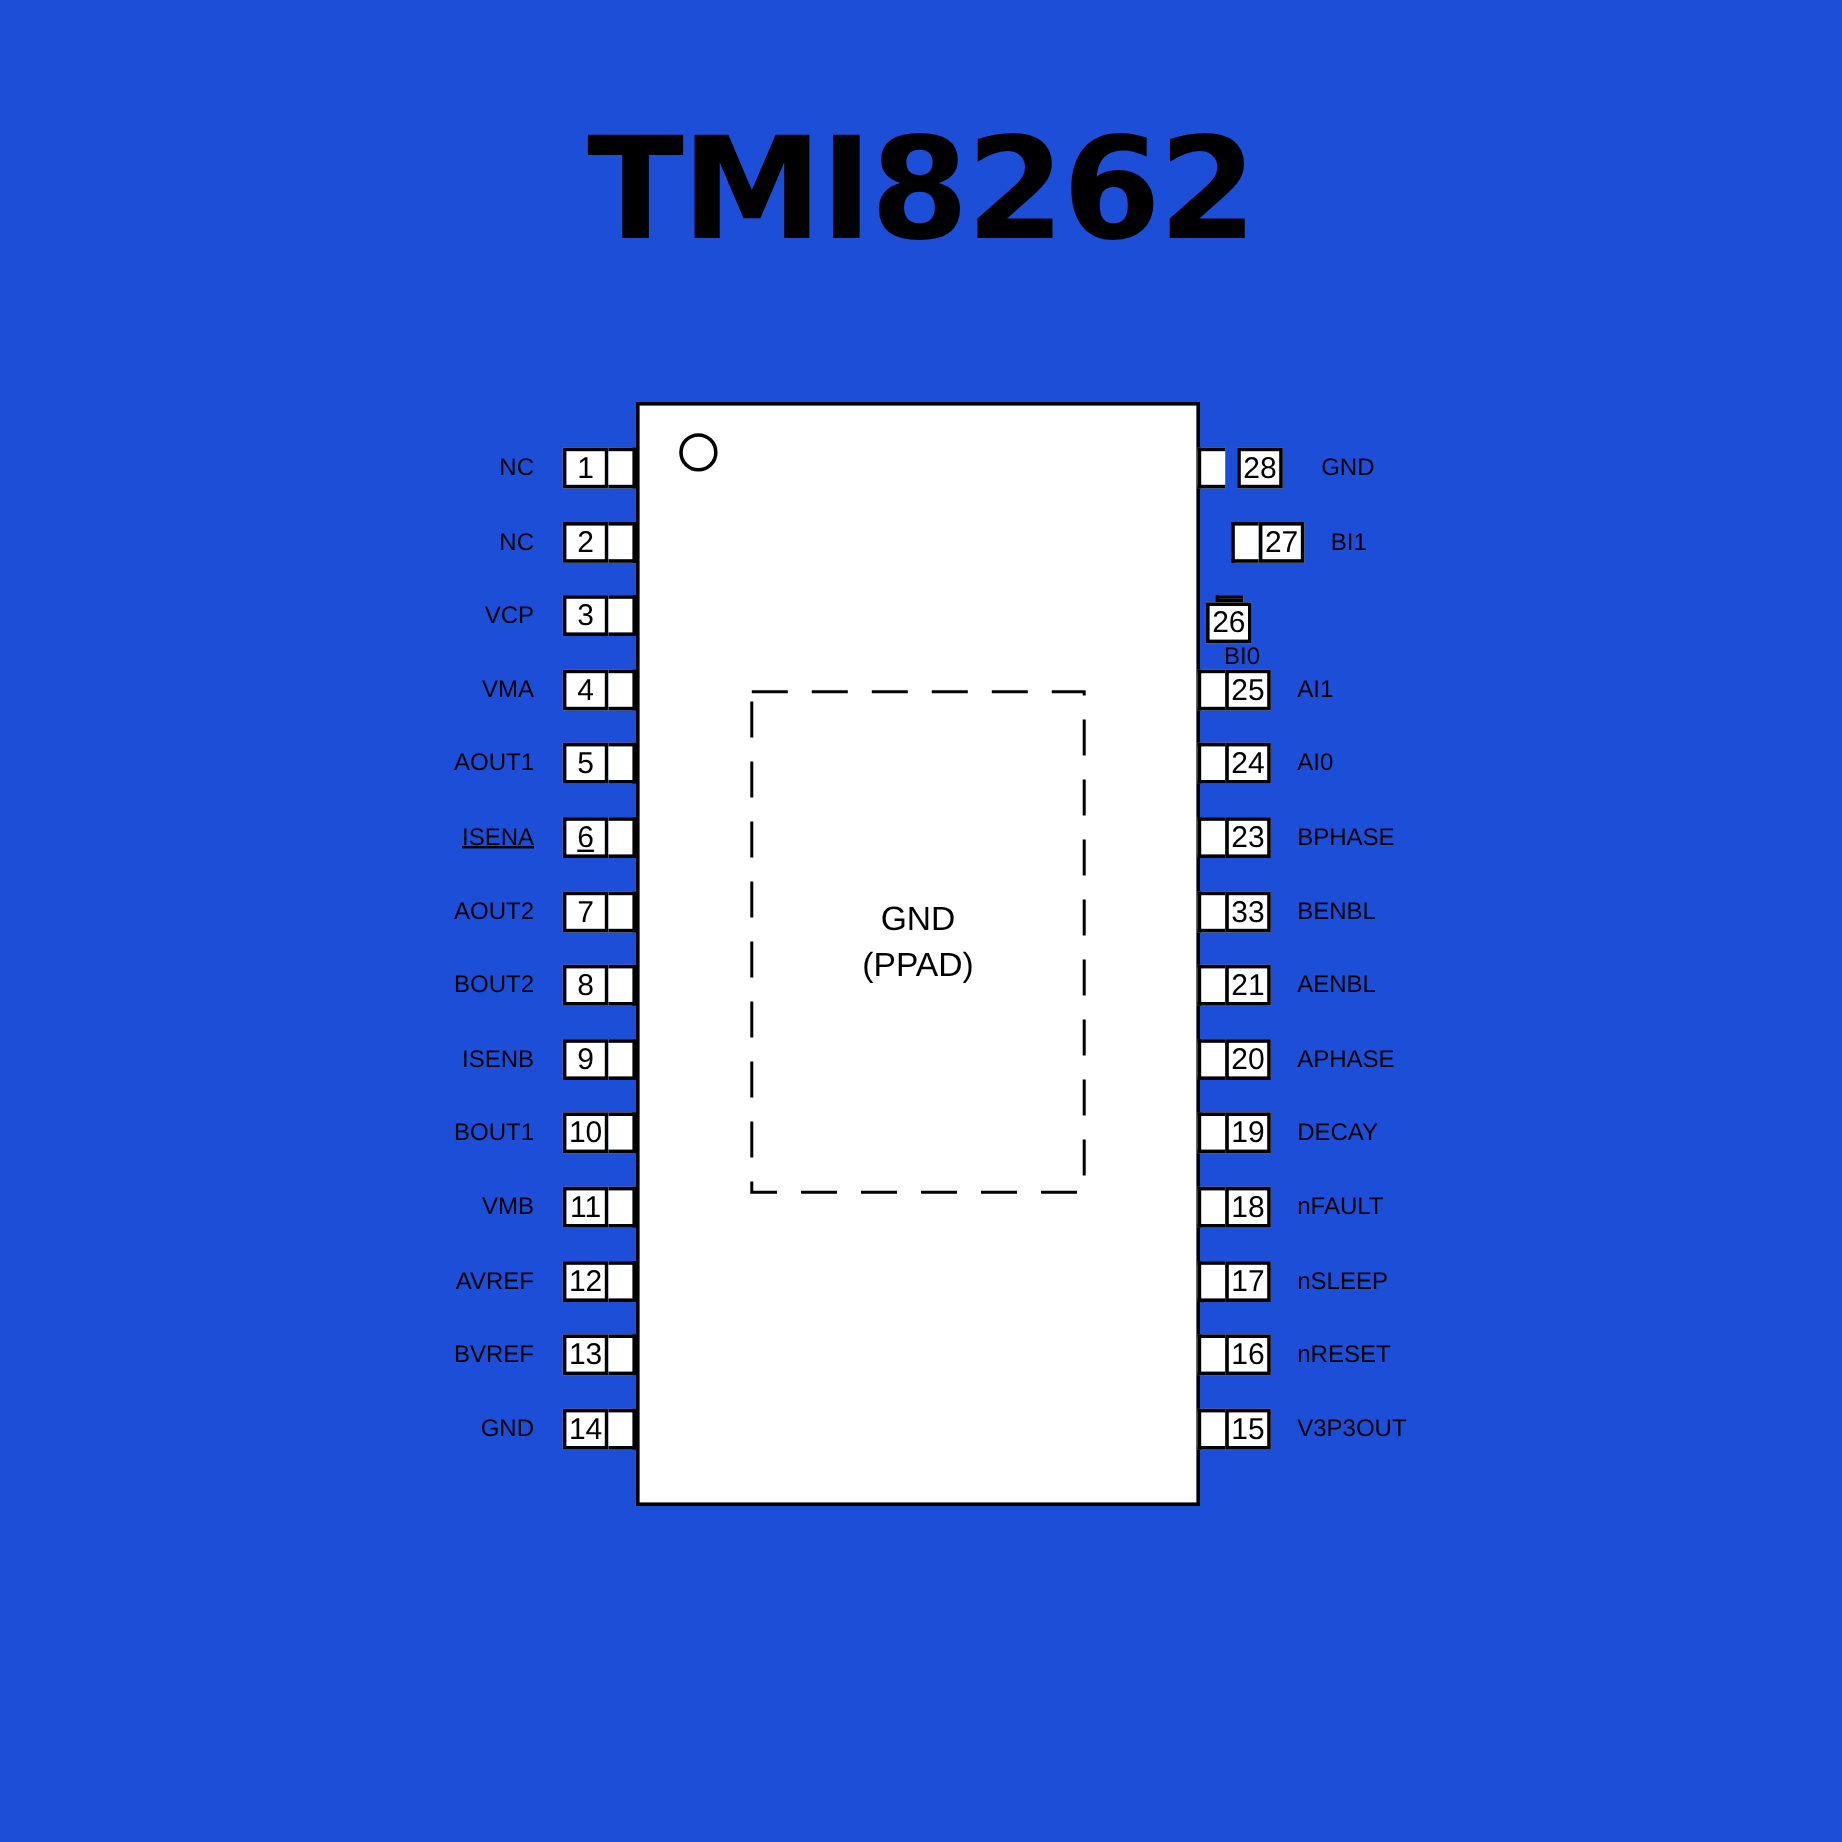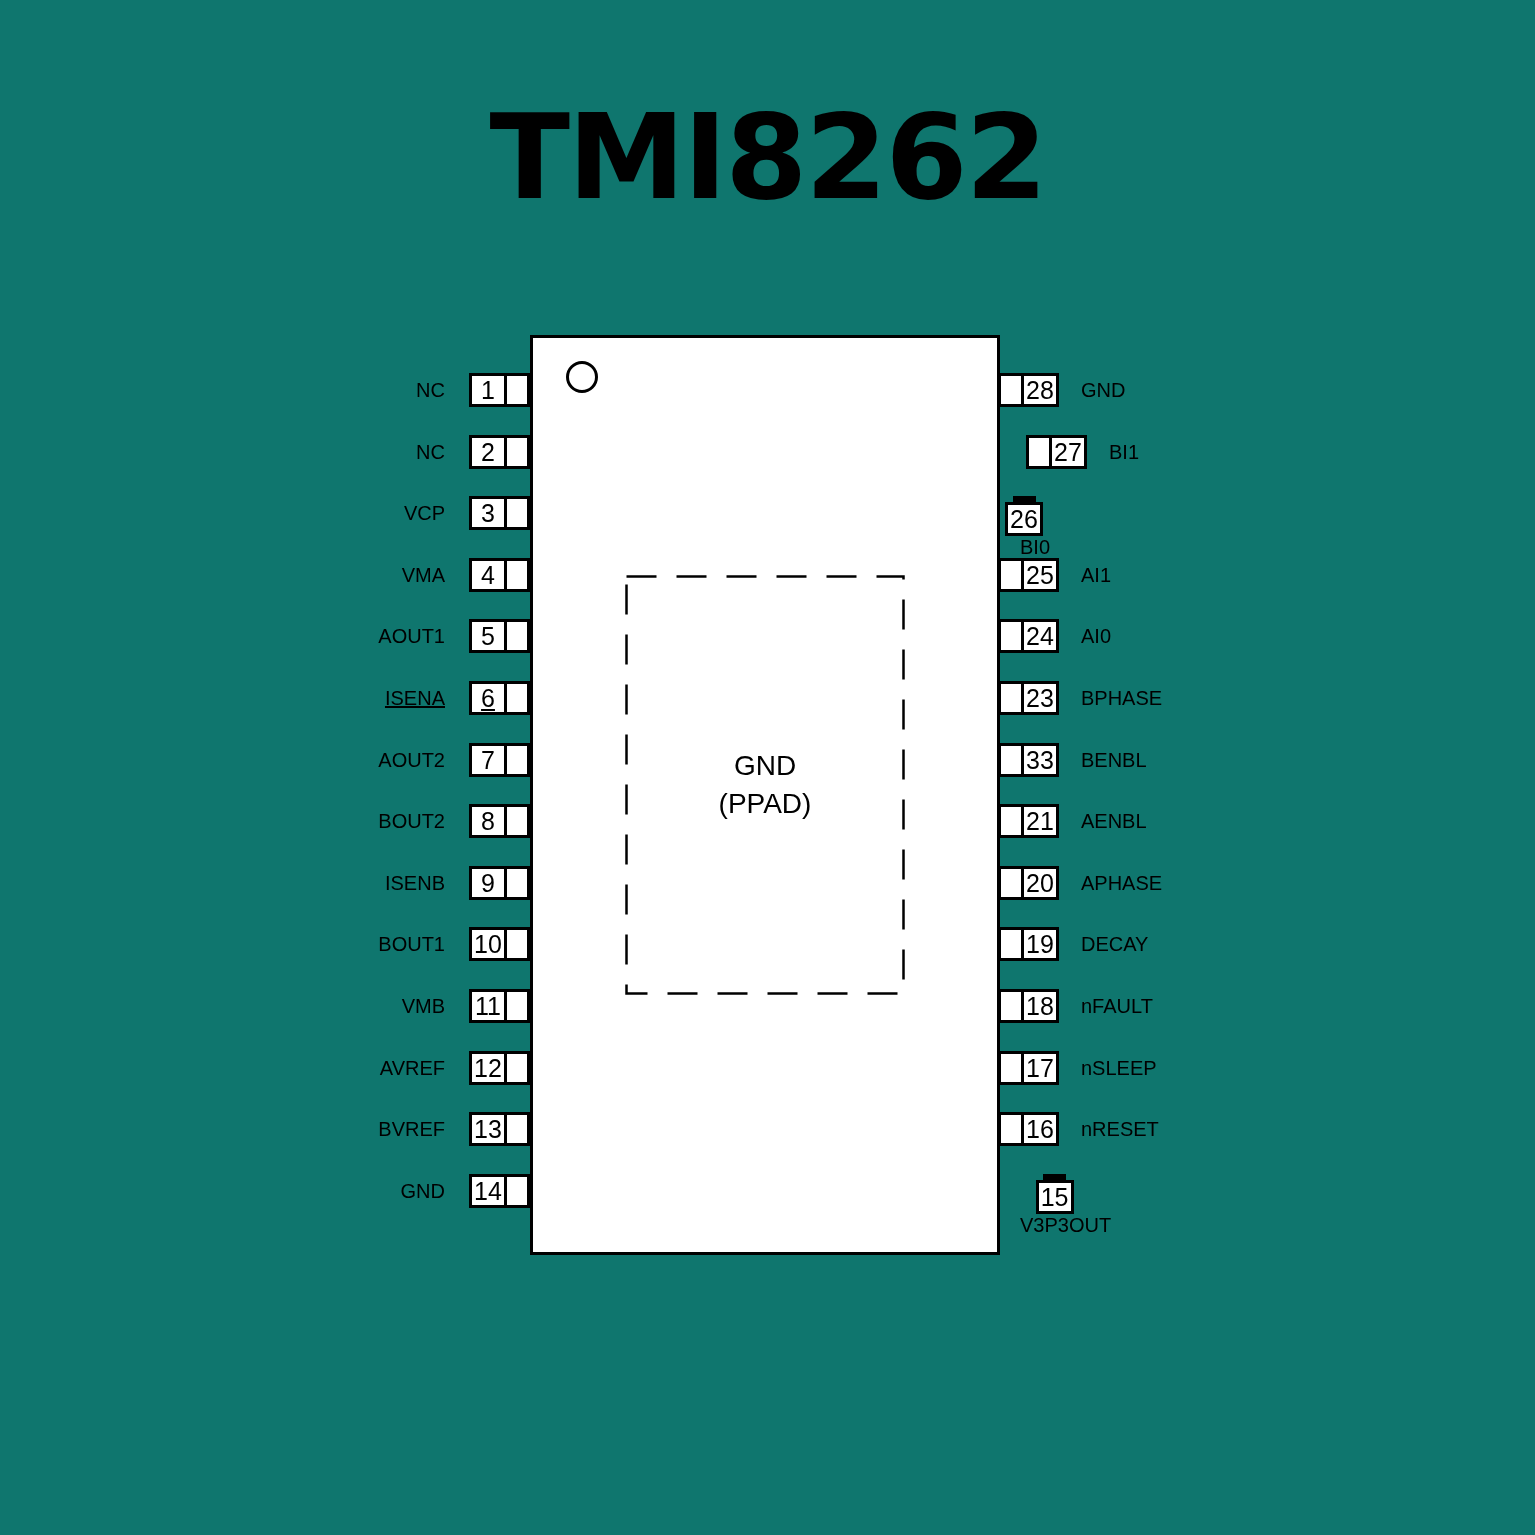--- a/index.html
+++ b/index.html
@@ -4,21 +4,21 @@
 <style>
   html, body {
     margin: 0;
     padding: 0;
     background: #ffffff;
   }
   #page {
     position: relative;
     width: 1535px;
     height: 1535px;
-    background: #0f766e;
+    background: #1d4ed8;
     font-family: "Liberation Sans", sans-serif;
     color: #000000;
     overflow: hidden;
   }
   .title {
     position: absolute;
     top: 88px;
     left: 0;
     width: 100%;
     text-align: center;
@@ -197,21 +197,21 @@
         <span class="pin-num">13</span>
         <span class="pin-stub"></span>
       </div>
       <div class="pin-row left" style="top: 1174px;">
         <span class="pin-label">GND</span>
         <span class="pin-num">14</span>
         <span class="pin-stub"></span>
       </div>
     </div>
   <div id="right-pins">
-      <div class="pin-row right" style="top: 373px;">
+      <div class="pin-row right" style="top: 373px; gap: 10px;">
         <span class="pin-stub"></span>
         <span class="pin-num">28</span>
         <span class="pin-label">GND</span>
       </div>
       <div class="pin-row right" style="top: 435px; margin-left: 28px;">
         <span class="pin-stub"></span>
         <span class="pin-num">27</span>
         <span class="pin-label">BI1</span>
       </div>
       <div class="pin-row right" style="top: 496px; flex-direction: column;">
@@ -262,20 +262,20 @@
       <div class="pin-row right" style="top: 1051px;">
         <span class="pin-stub"></span>
         <span class="pin-num">17</span>
         <span class="pin-label">nSLEEP</span>
       </div>
       <div class="pin-row right" style="top: 1112px;">
         <span class="pin-stub"></span>
         <span class="pin-num">16</span>
         <span class="pin-label">nRESET</span>
       </div>
-      <div class="pin-row right" style="top: 1174px; flex-direction: column;">
+      <div class="pin-row right" style="top: 1174px;">
         <span class="pin-stub"></span>
         <span class="pin-num">15</span>
         <span class="pin-label">V3P3OUT</span>
       </div>
     </div>
 
 </div>
 
 </body></html>

